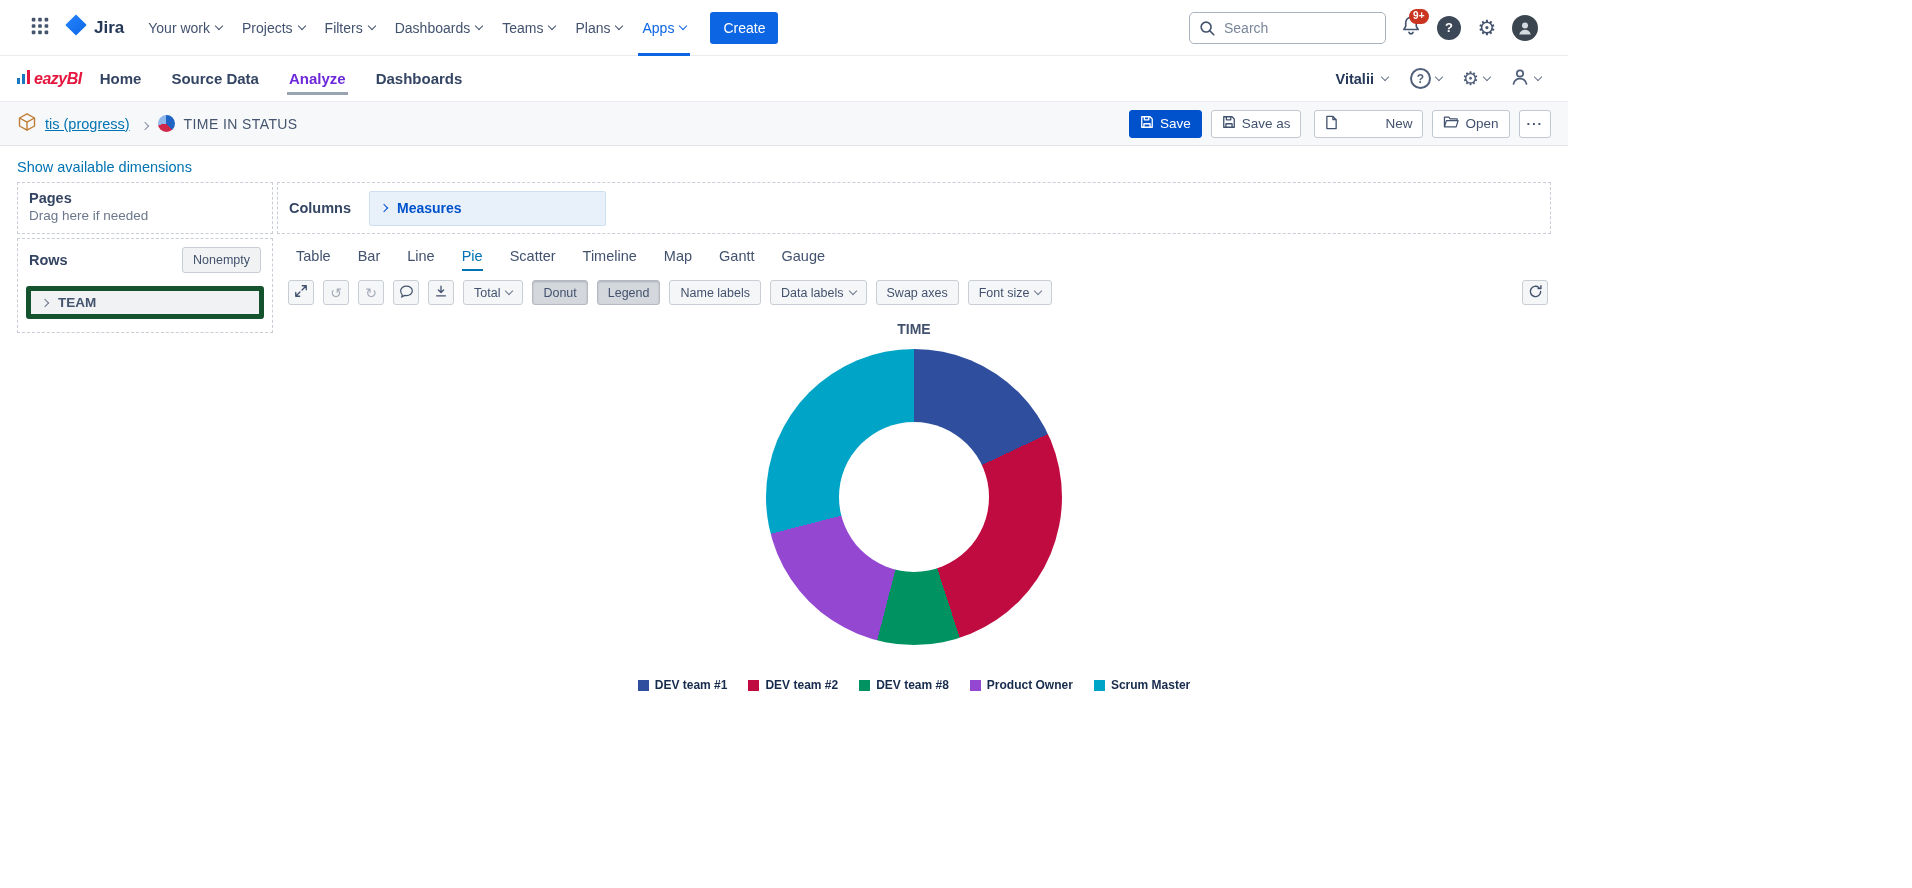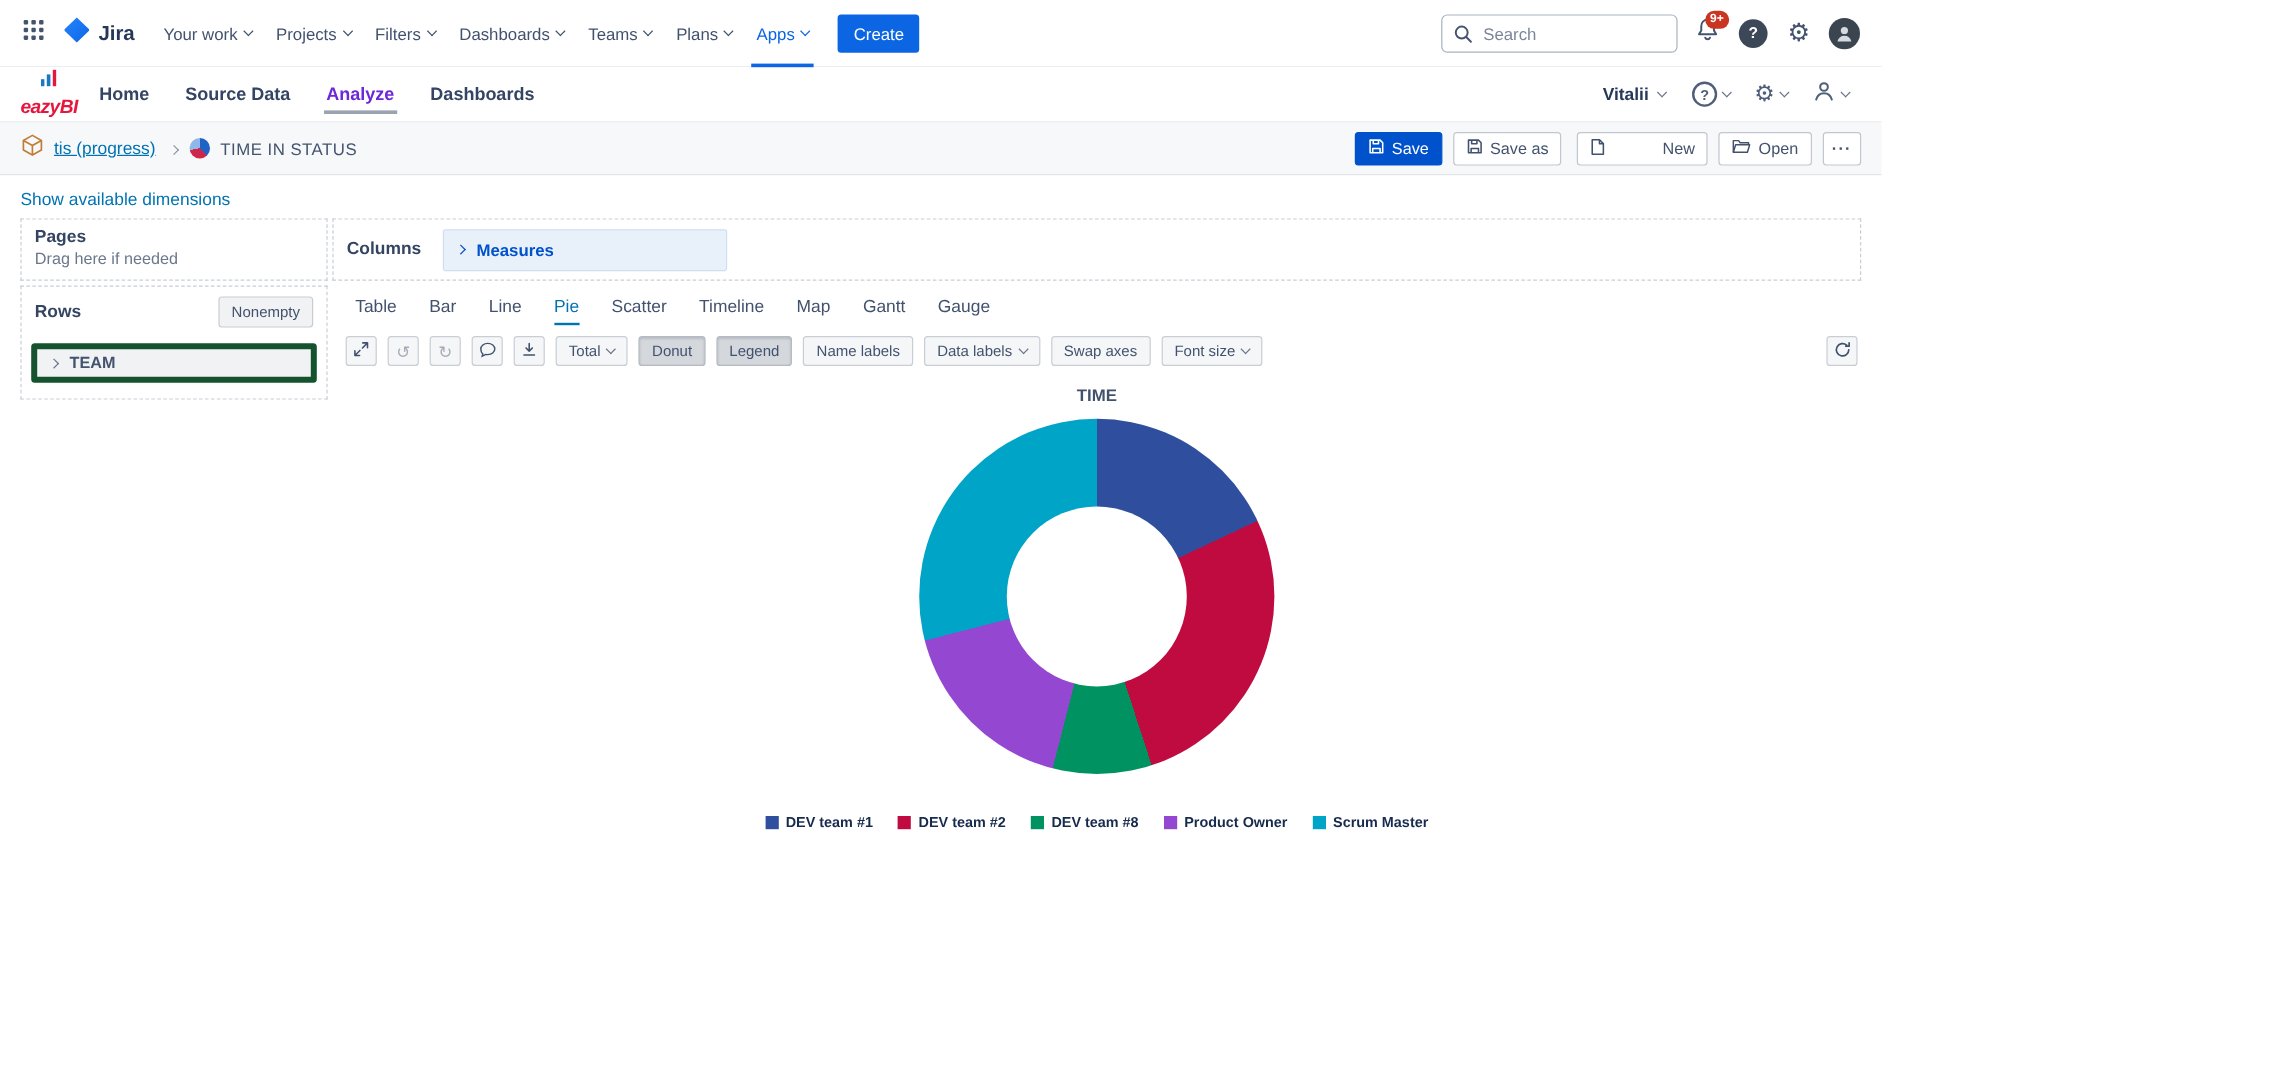--- a/index.html
+++ b/index.html
@@ -12,21 +12,21 @@
 
   
   .chev { width: 6px; height: 6px; border-style: solid; border-width: 0 1.7px 1.7px 0;
           border-color: currentColor; transform: rotate(45deg); display: inline-block; margin-top: -3px; }
   .cr   { width: 6px; height: 6px; border-style: solid; border-width: 1.7px 1.7px 0 0;
           border-color: currentColor; transform: rotate(45deg); display: inline-block; }
   .c-gray { color: #6b778c; }
   .c-blue { color: #0052cc; }
 
   
-  .topbar { height: 56px; display: flex; align-items: center; padding: 0 12px;
+  .topbar { height: 56px; display: flex; align-items: center; padding: 0 24px;
             background: #fff; border-bottom: 1px solid #ebedf0; }
   .grid-btn { width: 32px; height: 32px; display: flex; align-items: center; justify-content: center;
               border-radius: 4px; cursor: pointer; }
   .jira-logo { display: flex; align-items: center; gap: 6px; margin: 0 14px 0 8px;
                font-weight: bold; font-size: 17px; color: #253858; cursor: pointer; }
   .top-nav { display: flex; height: 56px; }
   .top-nav-item { display: flex; align-items: center; gap: 6px; padding: 0 10px; font-size: 14px;
                   color: #42526e; font-weight: 500; cursor: pointer; position: relative; }
   .top-nav-item.active { color: #0c66e4; }
   .top-nav-item.active::after { content: ""; position: absolute; left: 6px; right: 6px; bottom: 0;
@@ -45,21 +45,21 @@
   .badge { position: absolute; top: 0; right: 1px; background: #ca3521; color: #fff; font-size: 10px;
            font-weight: bold; line-height: 1; padding: 2.5px 4.5px; border-radius: 8px; }
   .help-circle { width: 24px; height: 24px; border-radius: 50%; background: #3c4857; color: #fff;
                  font-size: 13px; font-weight: bold; display: flex; align-items: center; justify-content: center; }
   .gear-glyph { font-size: 21px; color: #44546f; line-height: 1; }
   .avatar { width: 26px; height: 26px; border-radius: 50%; background: #3b4550; display: flex;
             align-items: center; justify-content: center; overflow: hidden; }
 
   
   .bar2 { height: 45px; display: flex; align-items: center; padding: 0 17px; background: #fff; }
-  .eazybi-logo { display: flex; align-items: center; gap: 4px; margin-right: 16px; cursor: pointer; flex-direction: column; }
+  .eazybi-logo { display: flex; align-items: center; gap: 4px; margin-right: 16px; cursor: pointer; }
   .eazybi-text { font-size: 16px; font-weight: bold; font-style: italic; color: #e5173f; letter-spacing: -0.5px; }
   .nav2 { display: flex; height: 45px; }
   .nav2-item { display: flex; align-items: center; padding: 0 2px; margin-right: 26px; font-size: 15px;
                font-weight: 600; color: #344563; position: relative; cursor: pointer; }
   .nav2-item.active { color: #6d28d9; }
   .nav2-item.active::after { content: ""; position: absolute; left: 0; right: 0; bottom: 6px;
                              height: 3px; background: #9aa3b0; }
   .nav2-right { margin-left: auto; display: flex; align-items: center; color: #505f79; }
   .nav2-user { display: flex; align-items: center; gap: 8px; font-weight: bold; font-size: 14.5px;
                color: #253858; padding: 0 12px; cursor: pointer; }

